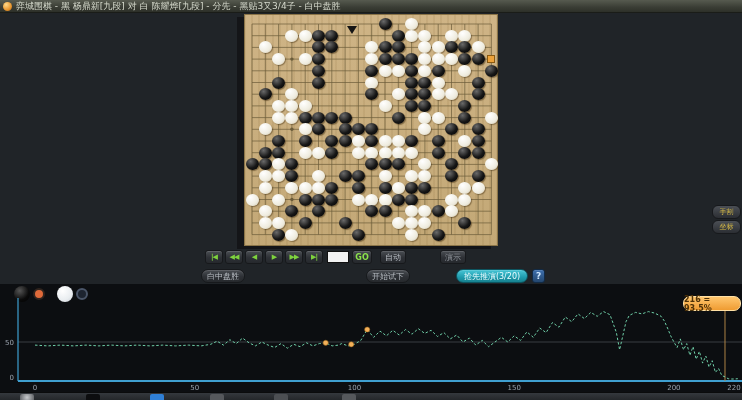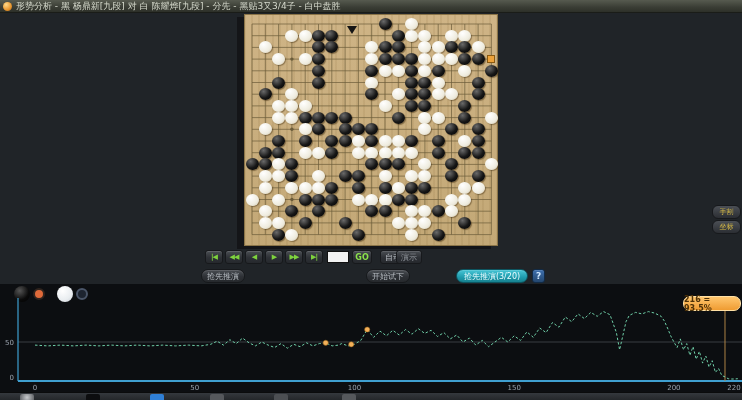--- a/index.html
+++ b/index.html
@@ -72,21 +72,21 @@
   
   #taskbar{position:absolute;left:0;top:392px;width:742px;height:8px;
     background:linear-gradient(#34383d,#222528);border-top:1px solid #0a0b0c;}
   .tb-ico{position:absolute;top:1px;width:14px;height:7px;border-radius:2px 2px 0 0;}
 </style>
 </head>
 <body>
 
 <div id="titlebar">
   <span id="app-icon"></span>
-  <span id="title-text">形势分析 - 黑 杨鼎新[九段] 对 白 陈耀烨[九段] - 分先 - 黑贴3又3/4子 - 白中盘胜</span>
+  <span id="title-text">弈城围棋 - 黑 杨鼎新[九段] 对 白 陈耀烨[九段] - 分先 - 黑贴3又3/4子 - 白中盘胜</span>
 </div>
 
 <div id="board">
     <svg width="254" height="232">
       <line x1="8" y1="10" x2="8" y2="220.6" stroke="#6b5c3a" stroke-width="0.7"></line>
       <line x1="8" y1="10" x2="247.4" y2="10" stroke="#6b5c3a" stroke-width="0.7"></line>
       <line x1="21.3" y1="10" x2="21.3" y2="220.6" stroke="#6b5c3a" stroke-width="0.7"></line>
       <line x1="8" y1="21.7" x2="247.4" y2="21.7" stroke="#6b5c3a" stroke-width="0.7"></line>
       <line x1="34.6" y1="10" x2="34.6" y2="220.6" stroke="#6b5c3a" stroke-width="0.7"></line>
       <line x1="8" y1="33.4" x2="247.4" y2="33.4" stroke="#6b5c3a" stroke-width="0.7"></line>
@@ -331,23 +331,23 @@
   </div>
 <div class="btn" style="left:285px;top:250px;width:18px">
     <span class="g">▶▶</span>
   </div>
 <div class="btn" style="left:305px;top:250px;width:18px">
     <span class="g">▶|</span>
   </div>
 <input id="move-input" style="left: 327px; top: 251px;" value="">
 <div class="btn" id="go-btn" style="left:352px;top:250px;width:20px">GO</div>
 <div class="btn" style="left:380px;top:250px;width:26px">自动</div>
-<div class="btn" style="left:396px;top:250px;width:26px;color:#8f949a">演示</div>
-
-<div class="btn" style="left:201px;top:269px;width:44px;border-radius:7px">抢先推演</div>
+<div class="btn" style="left:440px;top:250px;width:26px;color:#8f949a">演示</div>
+
+<div class="btn" style="left:201px;top:269px;width:44px;border-radius:7px">白中盘胜</div>
 <div class="btn" style="left:366px;top:269px;width:44px;border-radius:7px">开始试下</div>
 <div class="btn" id="engine-btn" style="left:456px;top:269px;width:72px">抢先推演(3/20)</div>
 <div class="btn" id="help-btn" style="left:532px;top:269px;width:13px">?</div>
 
 <div id="graphpanel">
   <span class="legend-dot" id="legend-black"></span>
   <span class="legend-dot" id="legend-black-radio"></span>
   <span class="legend-dot" id="legend-white"></span>
   <span class="legend-dot" id="legend-white-radio"></span>
   <svg id="chart" width="742" height="108">

